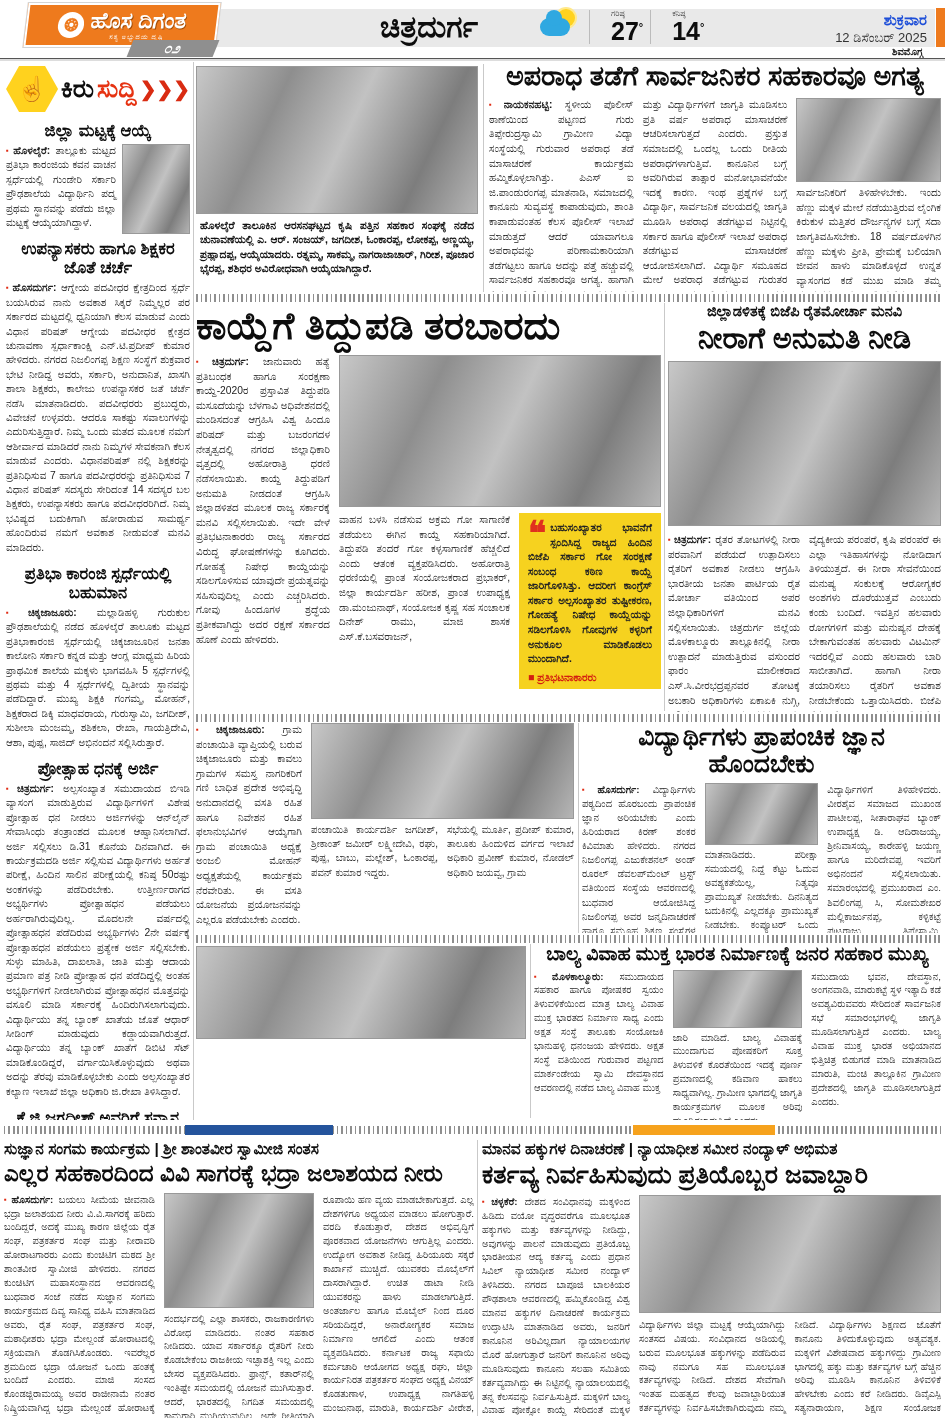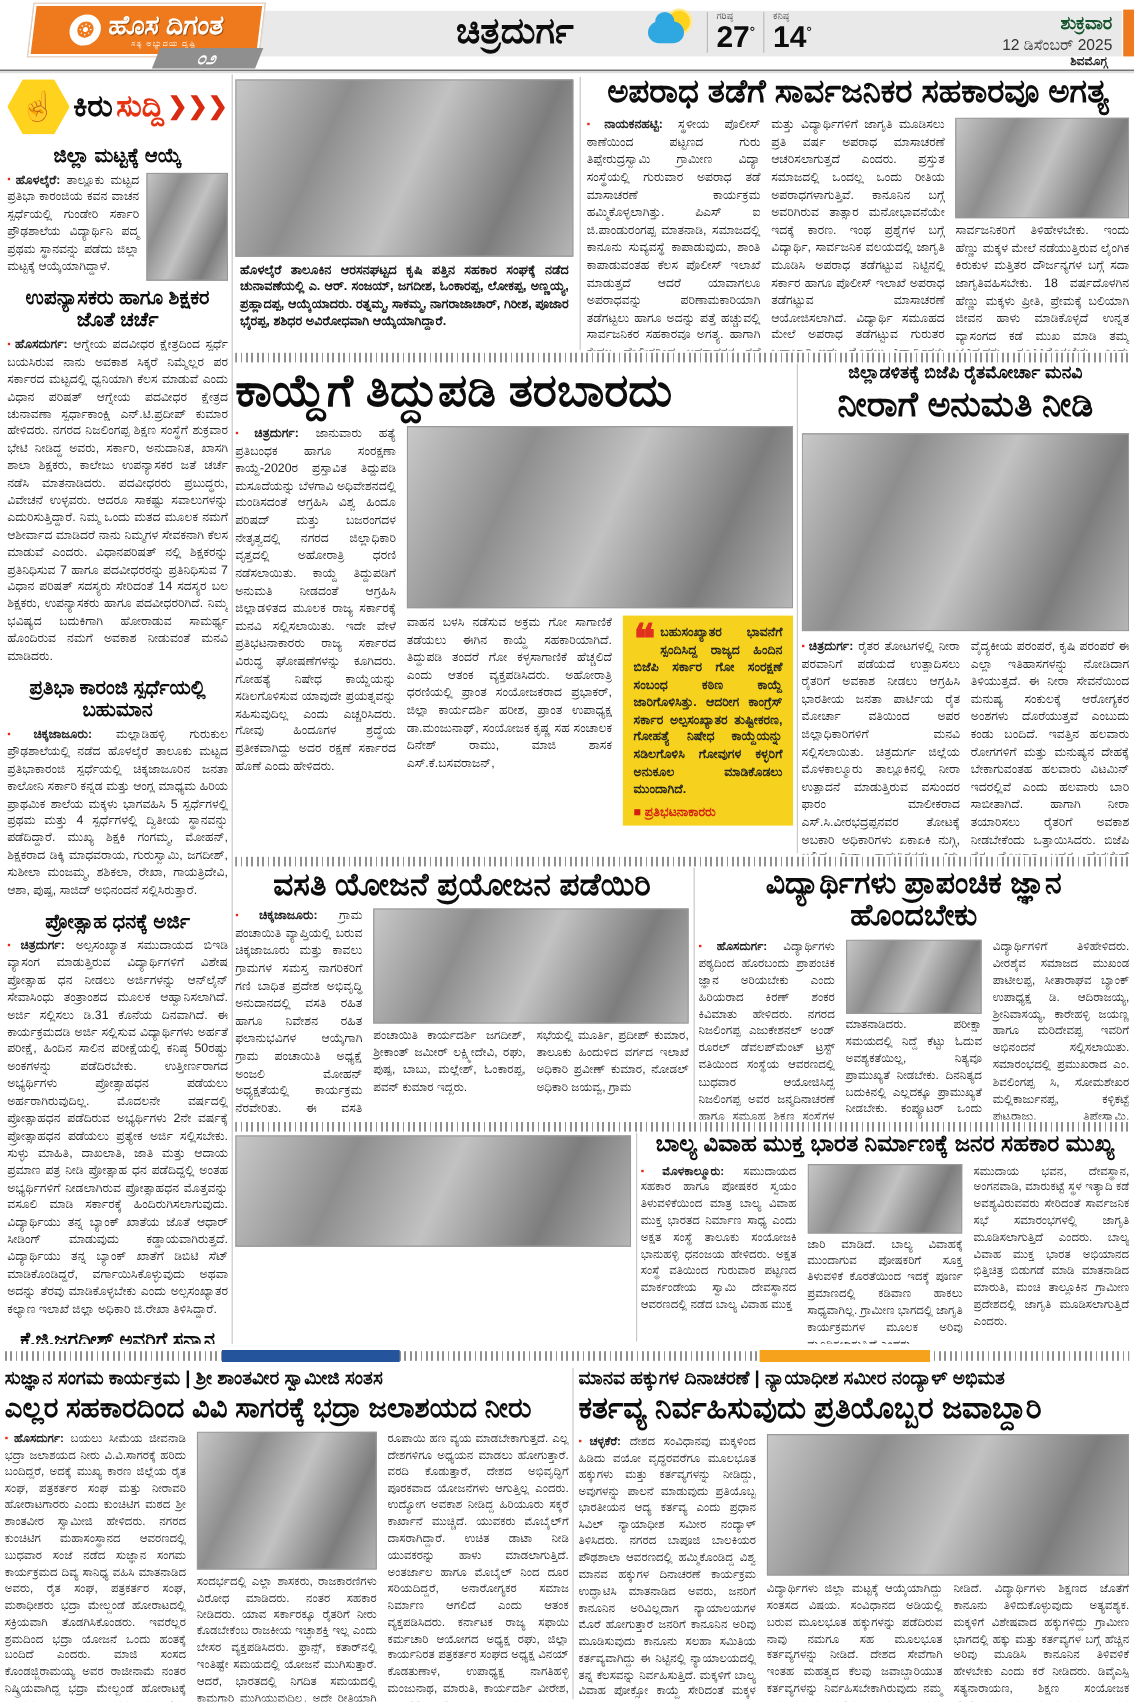--- a/index.html
+++ b/index.html
@@ -23,26 +23,26 @@
   .hcity{position:absolute;left:380px;top:10px;font-size:30px;font-weight:900;color:#0d0d0d;}
   .wx{position:absolute;left:540px;top:8px;display:flex;align-items:center;gap:7px;}
   .wicon{position:relative;width:42px;height:38px;}
   .wsun{position:absolute;left:17px;top:1px;width:18px;height:18px;border-radius:50%;
         background:#ffd21e;box-shadow:0 0 0 2px #ffe98c;}
   .wcloud{position:absolute;left:0;top:10px;width:30px;height:18px;border-radius:12px;
         background:#2fa8e1;}
   .wcloud:before{content:"";position:absolute;left:6px;top:-8px;width:16px;height:16px;
         border-radius:50%;background:#2fa8e1;}
   .wcell{display:flex;flex-direction:column;align-items:flex-start;line-height:1;
-         border-left:1px solid #bbb;padding-left:7px;}
+         border-left:1px solid #bbb;padding-left:21px;}
   .wlab{font-size:8px;color:#444;margin-bottom:1px;}
   .wval{font-size:25px;font-weight:900;color:#0d0d0d;}
   .wval sup{font-size:11px;}
   .hdate{position:absolute;right:18px;top:11px;text-align:right;line-height:1.25;}
-  .hday{color:#14532d;font-weight:bold;font-size:15px;}
+  .hday{color:#1d4ed8;font-weight:bold;font-size:15px;}
   .hdt{font-size:13px;color:#333;}
   .hpc{position:absolute;right:22px;top:46px;font-size:10px;font-weight:bold;color:#222;margin-left:48px;}
   .obar{position:absolute;right:0;top:8px;width:9px;height:39px;background:#ee7a1d;}
   
   .vl{position:absolute;width:1px;background:#c9c9c9;}
   .hatch{position:absolute;height:8px;
      background:repeating-linear-gradient(90deg,#8f8f8f 0 1.5px,transparent 1.5px 4.5px);}
   .art{position:absolute;overflow:hidden;}
   .kick{font-weight:800;font-size:16px;color:#0d0d0d;line-height:1.15;}
   .hl{font-weight:900;color:#0d0d0d;line-height:1.08;}
@@ -214,21 +214,20 @@
         </div>
       <div class="col">
           <p class="body">ವೈದ್ಯಕೀಯ ಪರಂಪರೆ, ಕೃಷಿ ಪರಂಪರೆ ಈ ಎಲ್ಲಾ ಇತಿಹಾಸಗಳನ್ನು ನೋಡಿದಾಗ ತಿಳಿಯುತ್ತದೆ. ಈ ನೀರಾ ಸೇವನೆಯಿಂದ ಮನುಷ್ಯ ಸಂಕುಲಕ್ಕೆ ಆರೋಗ್ಯಕರ ಅಂಶಗಳು ದೊರೆಯುತ್ತವೆ ಎಂಬುದು ಕಂಡು ಬಂದಿದೆ. ಇವತ್ತಿನ ಹಲವಾರು ರೋಗಗಳಿಗೆ ಮತ್ತು ಮನುಷ್ಯನ ದೇಹಕ್ಕೆ ಬೇಕಾಗುವಂತಹ ಹಲವಾರು ವಿಟಮಿನ್ ಇದರಲ್ಲಿವೆ ಎಂದು ಹಲವಾರು ಬಾರಿ ಸಾಬೀತಾಗಿದೆ. ಹಾಗಾಗಿ ನೀರಾ ತಯಾರಿಸಲು ರೈತರಿಗೆ ಅವಕಾಶ ನೀಡಬೇಕೆಂದು ಒತ್ತಾಯಿಸಿದರು. ಬಿಜೆಪಿ ರೈತ ಮೋರ್ಚಾ ಅಧ್ಯಕ್ಷ ವೆಂಕಟೇಶ್ ಯಾದವ್, ಜಿಲ್ಲಾ ಪ್ರಧಾನ ಕಾರ್ಯದರ್ಶಿ ರಾಮದಾಸ್, ಜಿಲ್ಲಾ</p>
         </div>
     </div>
   </div>
 
   <div class="hatch" style="left:196px;top:714px;width:745px;"></div>
 
   <div class="art" style="left:196px;top:723px;width:378px;height:210px;">
-    <div class="hl" style="font-size:26px;text-align:center;margin-bottom:6px;">ವಸತಿ ಯೋಜನೆ ಪ್ರಯೋಜನ ಪಡೆಯಿರಿ</div>
     <div style="display:flex;gap:9px;">
       <div style="width:106px;flex:none;">
         <p class="body lead"><b>ಚಿಕ್ಕಜಾಜೂರು:</b> <span>ಗ್ರಾಮ ಪಂಚಾಯಿತಿ ವ್ಯಾಪ್ತಿಯಲ್ಲಿ ಬರುವ ಚಿಕ್ಕಜಾಜೂರು ಮತ್ತು ಕಾವಲು ಗ್ರಾಮಗಳ ಸಮಸ್ತ ನಾಗರಿಕರಿಗೆ ಗಣಿ ಬಾಧಿತ ಪ್ರದೇಶ ಅಭಿವೃದ್ಧಿ ಅನುದಾನದಲ್ಲಿ ವಸತಿ ರಹಿತ ಹಾಗೂ ನಿವೇಶನ ರಹಿತ ಫಲಾನುಭವಿಗಳ ಆಯ್ಕೆಗಾಗಿ ಗ್ರಾಮ ಪಂಚಾಯಿತಿ ಅಧ್ಯಕ್ಷೆ ಅಂಜಲಿ ಮೋಹನ್ ಅಧ್ಯಕ್ಷತೆಯಲ್ಲಿ ಕಾರ್ಯಕ್ರಮ ನೆರವೇರಿತು. ಈ ವಸತಿ ಯೋಜನೆಯ ಪ್ರಯೋಜನವನ್ನು ಎಲ್ಲರೂ ಪಡೆಯಬೇಕು ಎಂದರು.</span></p>
       </div>
       <div style="flex:1;min-width:0;">
         <div class="ph" style="height:96px;margin-bottom:4px;"></div>
         <div class="cols">
           <div class="col">
               <p class="body" style="font-size:10px;">ಪಂಚಾಯಿತಿ ಕಾರ್ಯದರ್ಶಿ ಜಗದೀಶ್, ಶ್ರೀಕಾಂತ್ ಜಮೀರ್ ಲಕ್ಷ್ಮೀದೇವಿ, ರಘು, ಪುಷ್ಪ, ಬಾಬು, ಮಲ್ಲೇಶ್, ಓಂಕಾರಪ್ಪ, ಪವನ್ ಕುಮಾರ ಇದ್ದರು.</p>
             </div>

